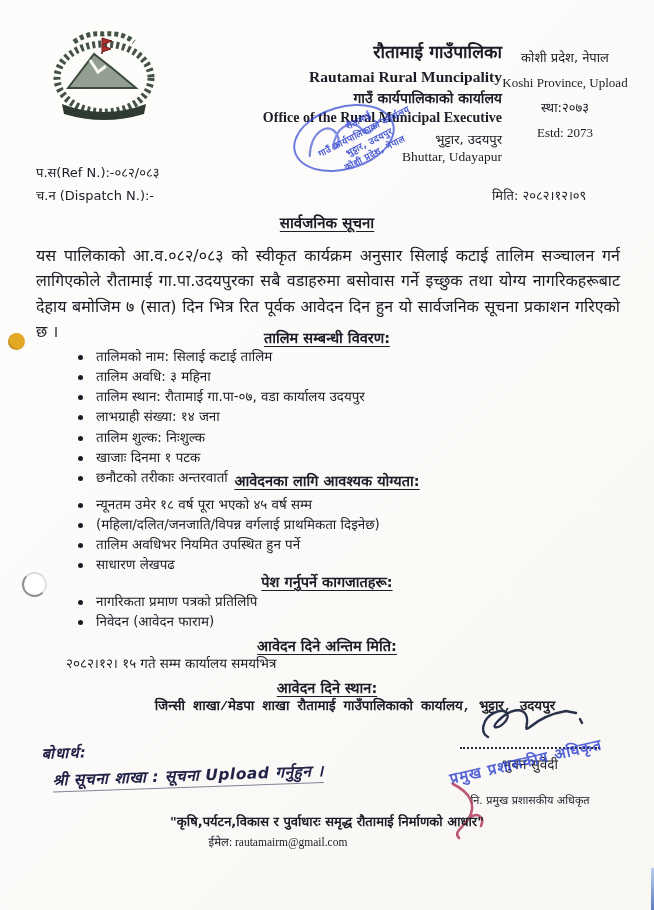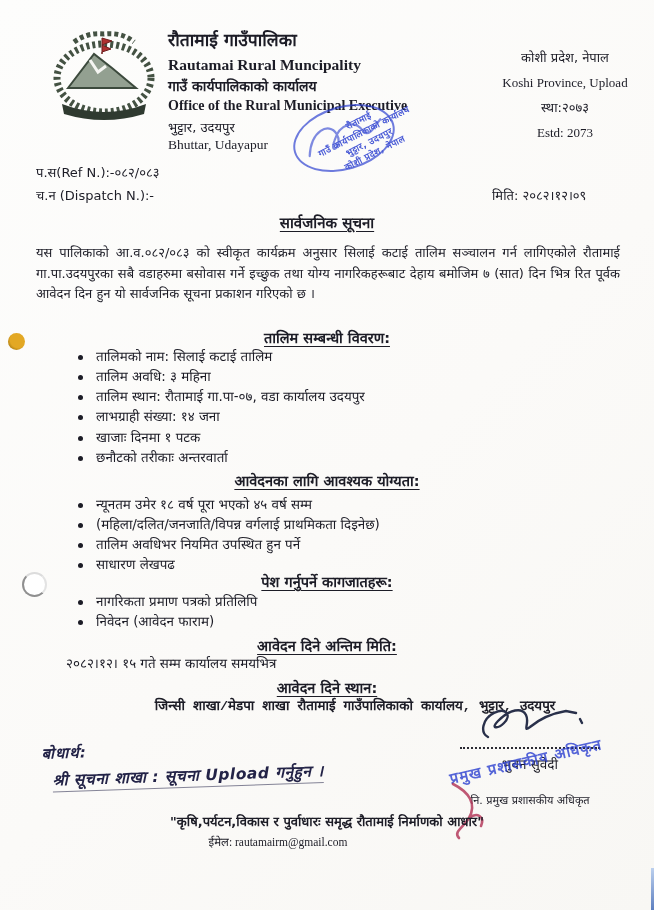--- a/index.html
+++ b/index.html
@@ -12,21 +12,21 @@
     box-shadow:0 0 6px rgba(0,0,0,.25);
   }
   .abs{position:absolute;}
   .center{text-align:center;}
   .serif{font-family:"Liberation Serif",serif;}
   .head-underline{
     font-weight:bold;font-size:14.5px;
     text-decoration:underline;text-underline-offset:3px;text-decoration-thickness:1.4px;
   }
   
-  .hdr-center{left:168px;top:30px;width:334px;text-align:left;line-height:1.18;}
+  .hdr-center{left:168px;top:42px;width:334px;text-align:right;line-height:1.18;}
   .hdr-center .l1{font-size:17.5px;font-weight:bold;}
   .hdr-center .l2{font-size:15.5px;font-weight:bold;margin-top:5px;}
   .hdr-center .l3{font-size:14px;font-weight:bold;margin-top:4px;}
   .hdr-center .l4{font-size:14px;font-weight:bold;margin-top:4px;}
   .hdr-center .l5{font-size:13px;margin-top:5px;}
   .hdr-center .l6{font-size:13.5px;margin-top:2px;}
   .hdr-right{left:486px;top:50px;width:158px;text-align:center;font-size:13px;line-height:1.3;}
   .hdr-right div{margin-bottom:8px;}
   
   .ref-block{left:36px;top:162px;font-size:13px;line-height:1.75;}
@@ -42,21 +42,21 @@
     transform:rotate(-27deg);transform-origin:left top;
     font-size:9px;font-weight:bold;line-height:1.35;letter-spacing:.4px;
   }
   .diag-stamp{
     left:452px;top:768px;width:220px;color:#2b3fd0;opacity:.8;
     transform:rotate(-13deg);transform-origin:left bottom;
     font-size:15px;font-weight:bold;letter-spacing:1px;white-space:nowrap;
   }
   
   .notice-title{left:0;top:212px;width:654px;text-align:center;font-size:15px;}
-  .intro{left:36px;top:243px;width:584px;font-size:13px;line-height:1.58;text-align:justify;}
+  .intro{left:36px;top:243px;width:584px;font-size:16px;line-height:1.58;text-align:justify;}
   .sec-head{left:0;width:654px;text-align:center;}
   ul.blist{margin:0;padding:0 0 0 78px;list-style:none;}
   ul.blist li{font-size:13.4px;line-height:1.16;margin-bottom:4.6px;position:relative;padding-left:18px;}
   ul.blist li::before{content:"";position:absolute;left:0;top:6px;width:5px;height:5px;border-radius:50%;background:#1c1c26;}
   .plain-line{font-size:13.4px;margin-left:28px;}
   
   .sig-block{left:415px;top:703px;width:230px;text-align:center;}
   .sig-svg{display:block;margin:0 auto;}
   .dotline{width:140px;margin:0 auto;border-bottom:2.5px dotted #2a2a33;height:2px;}
   .sig-name{font-size:13.5px;margin-top:6px;}
@@ -137,20 +137,21 @@
 
   <div class="abs sec-head" style="top:327px;">
     <span class="head-underline">तालिम सम्बन्धी विवरण:</span>
   </div>
   <div class="abs" style="left:0;top:349px;width:654px;">
     <ul class="blist">
       <li>तालिमको नाम: सिलाई कटाई तालिम</li>
       <li>तालिम अवधि: ३ महिना</li>
       <li>तालिम स्थान: रौतामाई गा.पा-०७, वडा कार्यालय उदयपुर</li>
       <li>लाभग्राही संख्या:  १४ जना</li>
+      <li>तालिम शुल्क: निःशुल्क</li>
       <li>खाजाः दिनमा १ पटक</li>
       <li>छनौटको तरीकाः अन्तरवार्ता</li>
     </ul>
   </div>
 
   <div class="abs sec-head" style="top:470px;">
     <span class="head-underline">आवेदनका लागि आवश्यक योग्यता:</span>
   </div>
   <div class="abs" style="left:0;top:497px;width:522px;">
     <ul class="blist">

